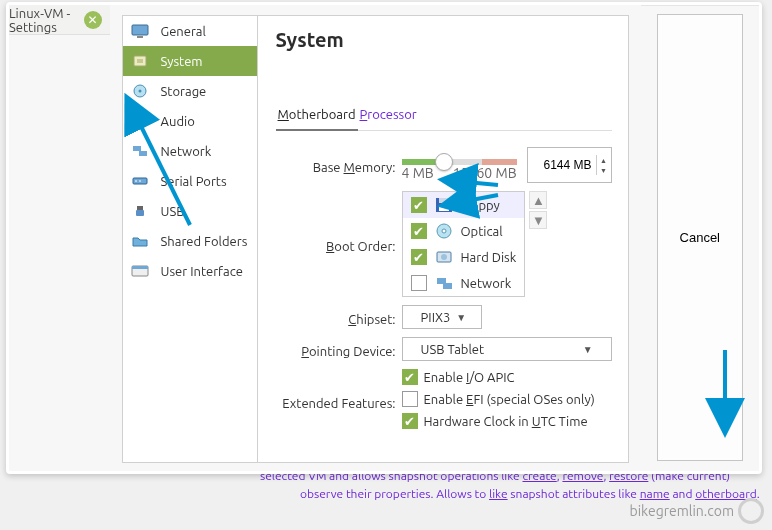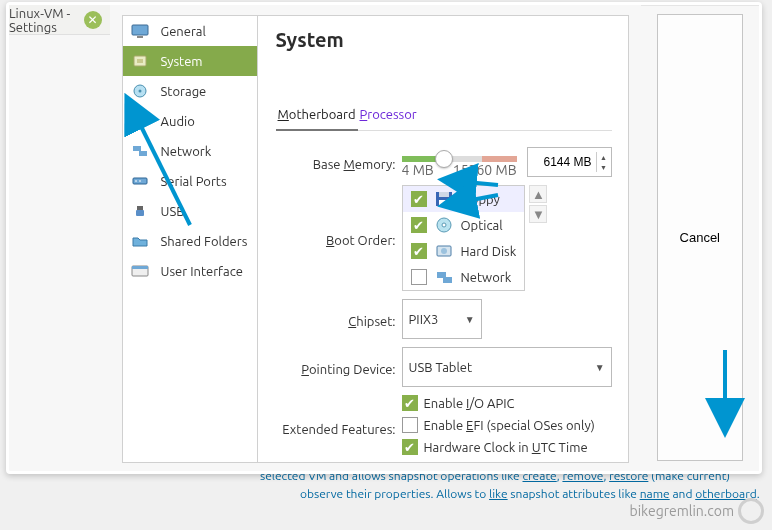--- a/index.html
+++ b/index.html
@@ -9,21 +9,21 @@
     font-size: 13px;
     background: #f0f0f0;
     overflow: hidden;
     position: relative;
     color: #333;
   }
   
   .bgtext {
     position: absolute;
     left: 260px; right: 10px; bottom: 28px;
-    font-size: 12px; color: #0369a1;
+    font-size: 12px; color: #6d28d9;
     line-height: 1.45;
     z-index: 0;
   }
   .bgtext .u { text-decoration: underline; }
 
   
   .dialog {
     position: absolute;
     left: 6px; top: 2px;
     width: 756px; height: 472px;
@@ -93,38 +93,38 @@
   .lbl .m { text-decoration: underline; }
 
   
   .memwrap { flex:1; display:flex; align-items:center; gap:10px; }
   .slider { flex:1; position:relative; height:28px; }
   .track { position:absolute; left:0; right:0; top:8px; height:6px; background:#ddd; }
   .trackfill { position:absolute; left:0; top:8px; height:6px; background:#7fbd5a; }
   .trackred { position:absolute; right:0; top:8px; height:6px; background:#e3a696; }
   .thumb { position:absolute; top:2px; width:18px; height:18px; background:#fff; border:1px solid #aaa; border-radius:50%; box-shadow:0 1px 2px rgba(0,0,0,.2);}
   .ticks { position:absolute; left:0; right:0; top:14px; display:flex; justify-content:space-between; font-size:14px; color:#666; }
-  .spinwrap { display:flex; align-items:center; border:1px solid #bbb; background:#fff; height:30px; }
+  .spinwrap { display:flex; align-items:center; border:1px solid #bbb; background:#fff; height:36px; }
   .spinwrap input { border:none; width:68px; text-align:right; padding:0 4px; font-size:12px; outline:none; }
   .spinbtns { display:flex; flex-direction:column; border-left:1px solid #ccc; }
   .spinbtns span { font-size:7px; line-height:10px; width:14px; text-align:center; cursor:pointer; color:#555; }
 
   
   .bootwrap { display:flex; gap:4px; }
   .bootlist { border:1px solid #ccc; background:#fff; }
   .bootitem { display:flex; align-items:center; gap:6px; padding:4px 8px; }
   .bootitem.highlight { background:#eef; }
   .chk { width:16px; height:16px; border:1px solid #999; background:#fff; display:flex; align-items:center; justify-content:center; cursor:pointer; }
   .chk.checked { background:#88b04b; border-color:#88b04b; color:#fff; }
   .devicon { width:22px; height:18px; display:flex; align-items:center; justify-content:center; }
   .reorder { display:flex; flex-direction:column; gap:2px; }
   .reorder span { width:18px; height:18px; display:flex; align-items:center; justify-content:center; cursor:pointer; color:#888; border:1px solid #ddd; background:#f5f5f5;}
 
   
-  .select { display:inline-flex; align-items:center; border:1px solid #bbb; background:#fff; height:40px; padding:0 6px; cursor:pointer; gap:6px; }
+  .select { display:inline-flex; align-items:center; border:1px solid #bbb; background:#fff; height:24px; padding:0 18px; cursor:pointer; gap:6px; }
   .select .arrow { font-size:10px; color:#555; }
   .select.small { width:80px; justify-content:space-between; }
   .select.med { width:210px; justify-content:space-between; }
 
   
   .extrow { display:flex; align-items:center; gap:6px; margin-bottom:6px; }
   .extrow .m { text-decoration: underline; }
 
   
   .footer { display:flex; justify-content:flex-end; gap:8px; padding: 8px 16px 10px; background:#f7f7f7; border-top:1px solid #e5e5e5;}

